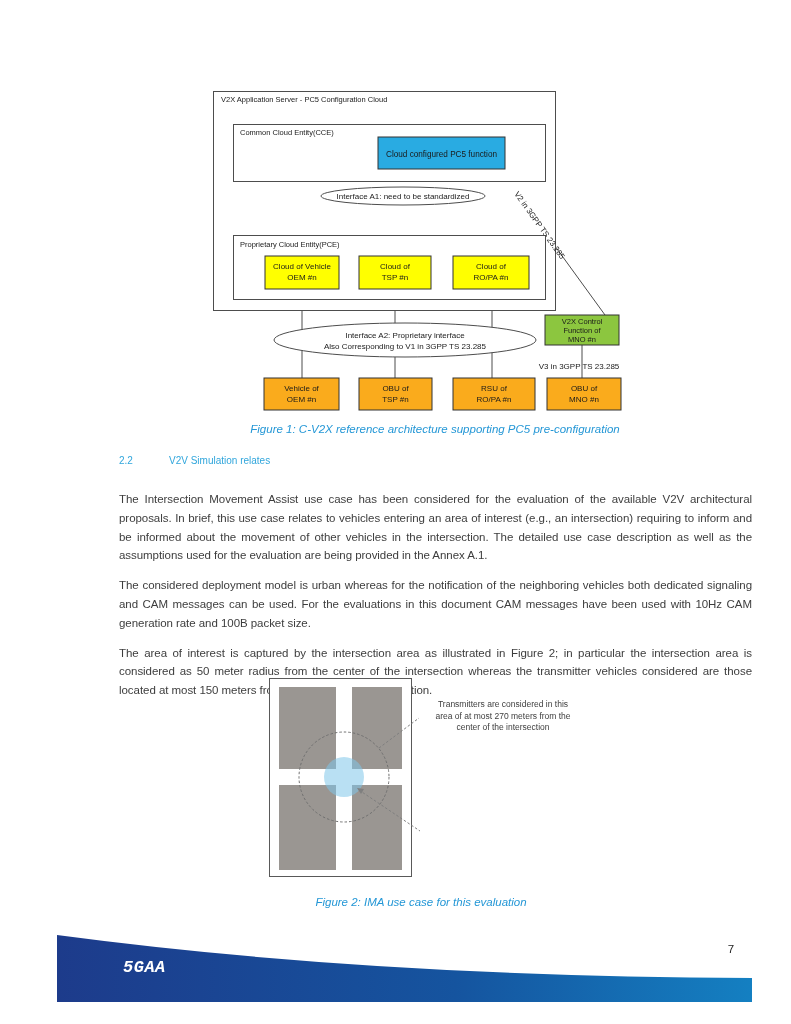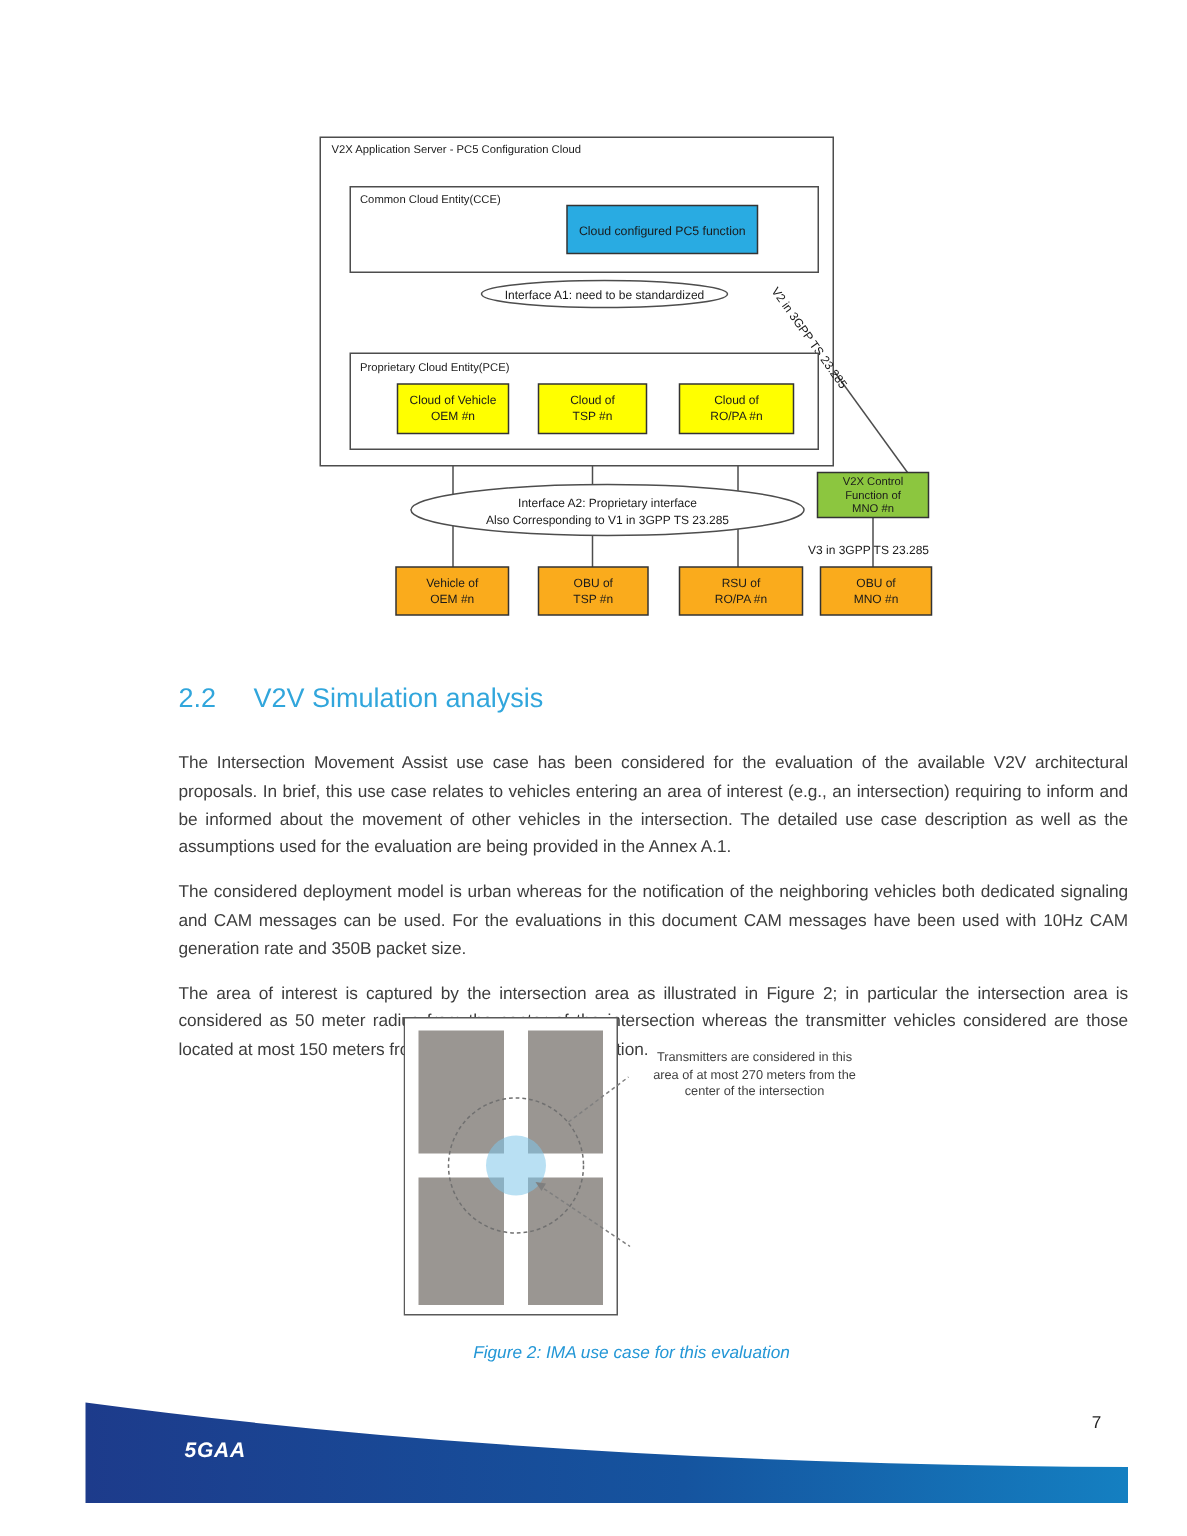--- a/index.html
+++ b/index.html
@@ -1,29 +1,29 @@
 <!DOCTYPE html>
 <html><head>
 <meta charset="utf-8">
 <style>
   html,body{margin:0;padding:0;background:#ffffff;}
   .page{position:relative;width:713px;height:1024px;background:#fff;overflow:hidden;
         font-family:"Liberation Sans",sans-serif;margin:0 auto;}
   svg text{font-family:"Liberation Sans",sans-serif;fill:#1a1a1a;}
   .caption{position:absolute;text-align:center;font-style:italic;font-size:11.5px;color:#2497d6;}
   .section-block{position:absolute;left:80px;top:455px;width:633px;color:#3d3d3d;}
-  .section-heading{display:flex;align-items:baseline;color:#31a6dc;font-size:18px;font-weight:400;}
+  .section-heading{display:flex;align-items:baseline;color:#31a6dc;font-size:10px;font-weight:400;}
   .section-heading .num{width:50px;flex:0 0 50px;}
   .section-block p{margin:0;font-size:11.5px;line-height:18.8px;text-align:justify;letter-spacing:-0.05px;}
   .section-block p.first{margin-top:24px;}
   .section-block p + p{margin-top:11px;}
   .fig-annotation{position:absolute;font-size:8.5px;line-height:11.5px;color:#404040;
                   text-align:center;white-space:pre-line;}
-  .brand{position:absolute;left:84px;top:958px;color:#ffffff;font-size:14px;
-         font-weight:700;font-style:italic;letter-spacing:0.5px;}
+  .brand{position:absolute;left:84px;top:958px;color:#ffffff;font-size:17px;
+         font-weight:700;font-style:italic;letter-spacing:0.5px;font-family:Liberation Mono, monospace;}
   .page-number{position:absolute;left:684px;top:943px;width:16px;text-align:center;
                font-size:11.5px;color:#222222;}
   .abs{position:absolute;}
 </style>
 </head>
 <body>
 
 <div class="page">
 
   <svg class="abs" style="left:0;top:0" width="791" height="420" viewBox="0 0 791 420">
@@ -93,28 +93,29 @@
       <rect x="414" y="378" width="82" height="32" fill="#faab1c" stroke="#333333"></rect>
       <text x="455" y="391" font-size="8" text-anchor="middle">RSU of</text>
       <text x="455" y="402" font-size="8" text-anchor="middle">RO/PA #n</text>
 
       <rect x="508" y="378" width="74" height="32" fill="#faab1c" stroke="#333333"></rect>
       <text x="545" y="391" font-size="8" text-anchor="middle">OBU of</text>
       <text x="545" y="402" font-size="8" text-anchor="middle">MNO #n</text>
     </g>
   </svg>
 
+  <div class="caption abs" style="left:80px;top:423px;width:632px">Figure 1: C-V2X reference architecture supporting PC5 pre-configuration</div>
 
   <div class="section-block">
     <div class="section-heading">
       <span class="num">2.2</span>
-      <span>V2V Simulation analysis</span>
+      <span>V2V Simulation relates</span>
     </div>
     <p class="first">The Intersection Movement Assist use case has been considered for the evaluation of the available V2V architectural proposals. In brief, this use case relates to vehicles entering an area of interest (e.g., an intersection) requiring to inform and be informed about the movement of other vehicles in the intersection. The detailed use case description as well as the assumptions used for the evaluation are being provided in the Annex A.1.</p>
-    <p>The considered deployment model is urban whereas for the notification of the neighboring vehicles both dedicated signaling and CAM messages can be used. For the evaluations in this document CAM messages have been used with 10Hz CAM generation rate and 350B packet size.</p>
+    <p>The considered deployment model is urban whereas for the notification of the neighboring vehicles both dedicated signaling and CAM messages can be used. For the evaluations in this document CAM messages have been used with 10Hz CAM generation rate and 100B packet size.</p>
     <p>The area of interest is captured by the intersection area as illustrated in Figure 2; in particular the intersection area is considered as 50 meter radius from the center of the intersection whereas the transmitter vehicles considered are those located at most 150 meters from the center of the intersection.</p>
   </div>
 
   <svg class="abs" style="left:230px;top:678px" width="330" height="202" viewBox="0 0 330 202">
     <rect x="0.5" y="0.5" width="142" height="198" fill="#ffffff" stroke="#595959"></rect>
     <g fill="#9a9692">
       <rect x="10" y="9" width="57" height="82"></rect>
       <rect x="83" y="9" width="50" height="82"></rect>
       <rect x="10" y="107" width="57" height="85"></rect>
       <rect x="83" y="107" width="50" height="85"></rect>

